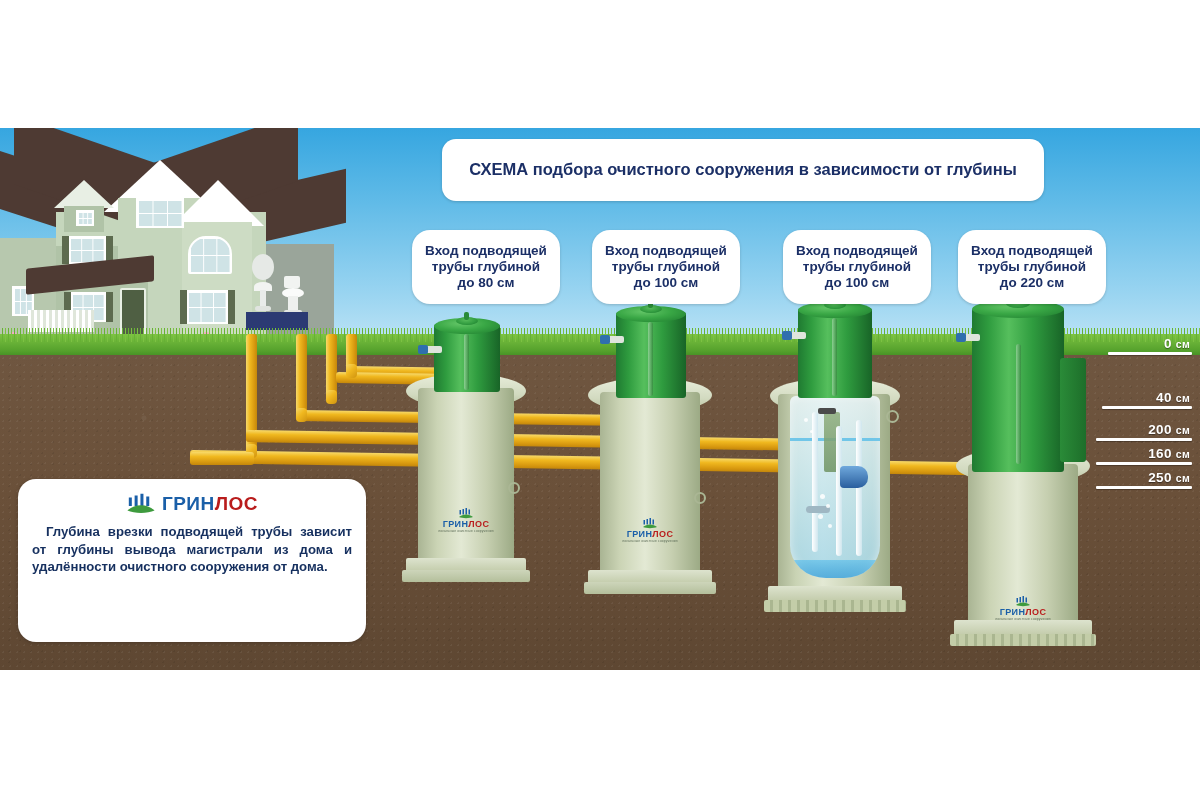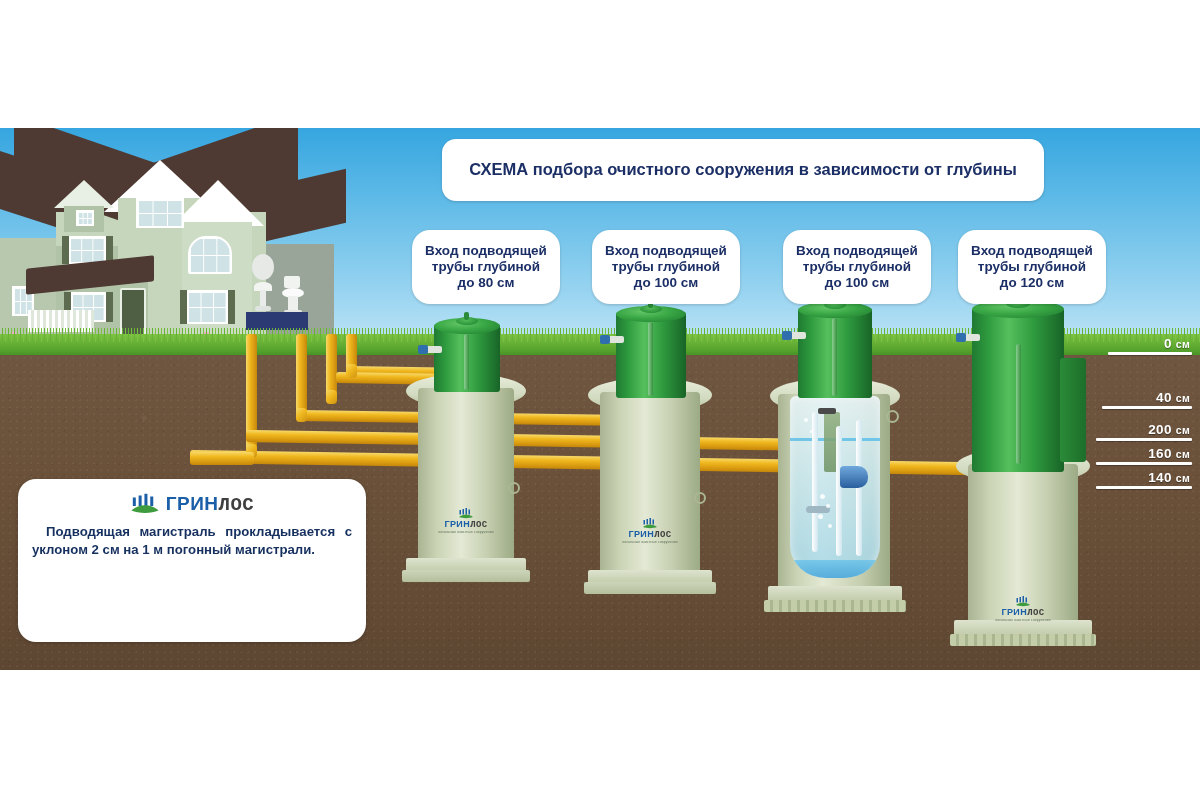--- a/index.html
+++ b/index.html
@@ -196,21 +196,21 @@
   .tank-logo .tl-mark {
     display:block; margin: 0 auto 1px; width: 16px; height: 11px;
   }
   .tank-logo .tl-text {
     font-size: 9px; font-weight: bold; letter-spacing: .4px; line-height:1;
   }
   .tank-logo .tl-sub {
     font-size: 3.2px; color:#5a6a55; letter-spacing:.2px; line-height:1; margin-top:1px;
   }
   .blue { color:#1a5fa8; }
-  .green { color:#404040;font-family:Liberation Mono, monospace; }
+  .green { color:#b91c1c; }
 
   
   .callout {
     position: absolute;
     background: #ffffff;
     border-radius: 16px;
     box-shadow: 0 1px 3px rgba(0,0,0,.18);
     color: #1b2f66;
     font-weight: bold;
     text-align: center;
@@ -533,21 +533,21 @@
     </div>
     <div class="depth-mark" style="left:1096px; top:294px; width:96px;">
       <div class="dm-label"><span>200</span> <span class="unit">см</span></div>
       <div class="dm-rule"></div>
     </div>
     <div class="depth-mark" style="left:1096px; top:318px; width:96px;">
       <div class="dm-label"><span>160</span> <span class="unit">см</span></div>
       <div class="dm-rule"></div>
     </div>
     <div class="depth-mark" style="left:1096px; top:342px; width:96px;">
-      <div class="dm-label"><span>140</span> <span class="unit">см</span></div>
+      <div class="dm-label"><span>250</span> <span class="unit">см</span></div>
       <div class="dm-rule"></div>
     </div>
 
   </div>
 
   <div class="callout" id="title-box">
     <div>
       <div>СХЕМА подбора очистного сооружения в зависимости от глубины</div>
     </div>
   </div>
@@ -570,32 +570,32 @@
     <div>
       <div>Вход подводящей</div>
       <div>трубы глубиной</div>
       <div>до 100 см</div>
     </div>
   </div>
   <div class="callout depth-callout" id="co3">
     <div>
       <div>Вход подводящей</div>
       <div>трубы глубиной</div>
-      <div>до 120 см</div>
+      <div>до 220 см</div>
     </div>
   </div>
 
   <div id="info-box">
     <div id="info-logo">
       <svg class="mark" viewBox="0 0 32 22">
         <path d="M3 4 v9 h3.2 V4z M9.2 2 v11 h3.2 V2z M15.4 0 v13 h3.2 V0z M21.6 3 v10 h3.2 V3z" fill="#1a5fa8"></path>
         <path d="M1.5 18 C9 10.5 23 10.5 30.5 18 C23 21.5 9 21.5 1.5 18 z" fill="#3e9b3e"></path>
       </svg>
       <div class="word">
         <span class="blue">ГРИН</span><span class="green">ЛОС</span>
       </div>
     </div>
     <div id="info-text">
-      <p>Подводящая магистраль прокладывается с уклоном 2 см на 1 м погонный магистрали.</p>
+      <p>Глубина врезки подводящей трубы зависит от глубины вывода магистрали из дома и удалённости очистного сооружения от дома.</p>
     </div>
   </div>
 
 </div>
 
 </body></html>

